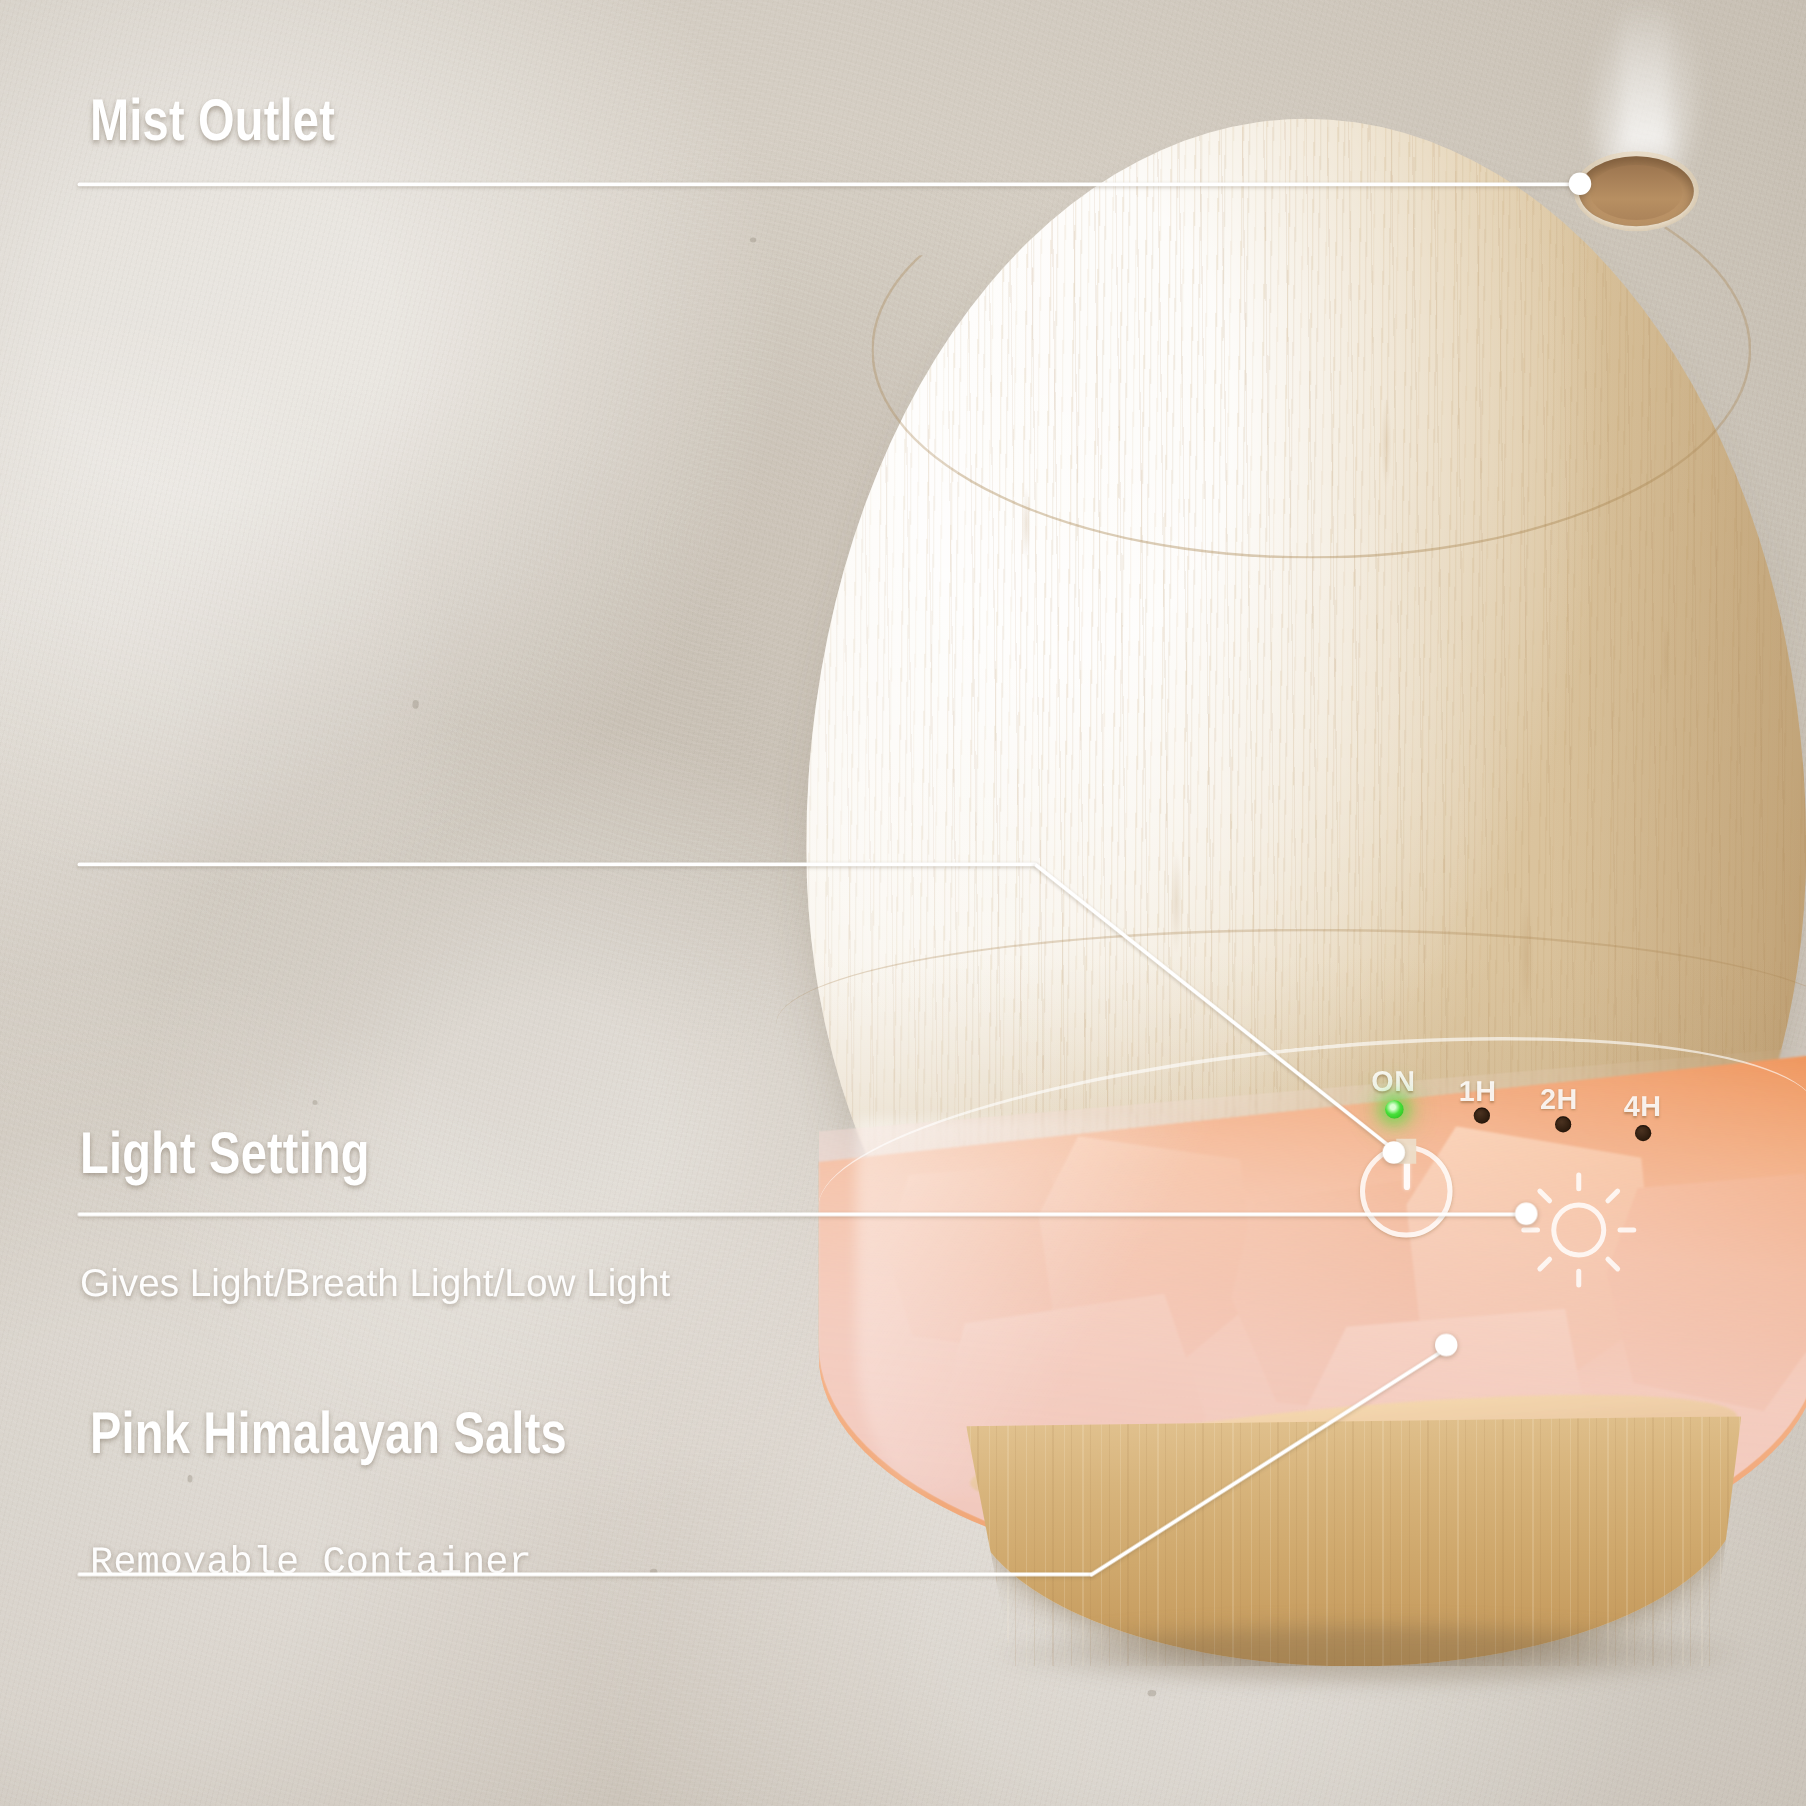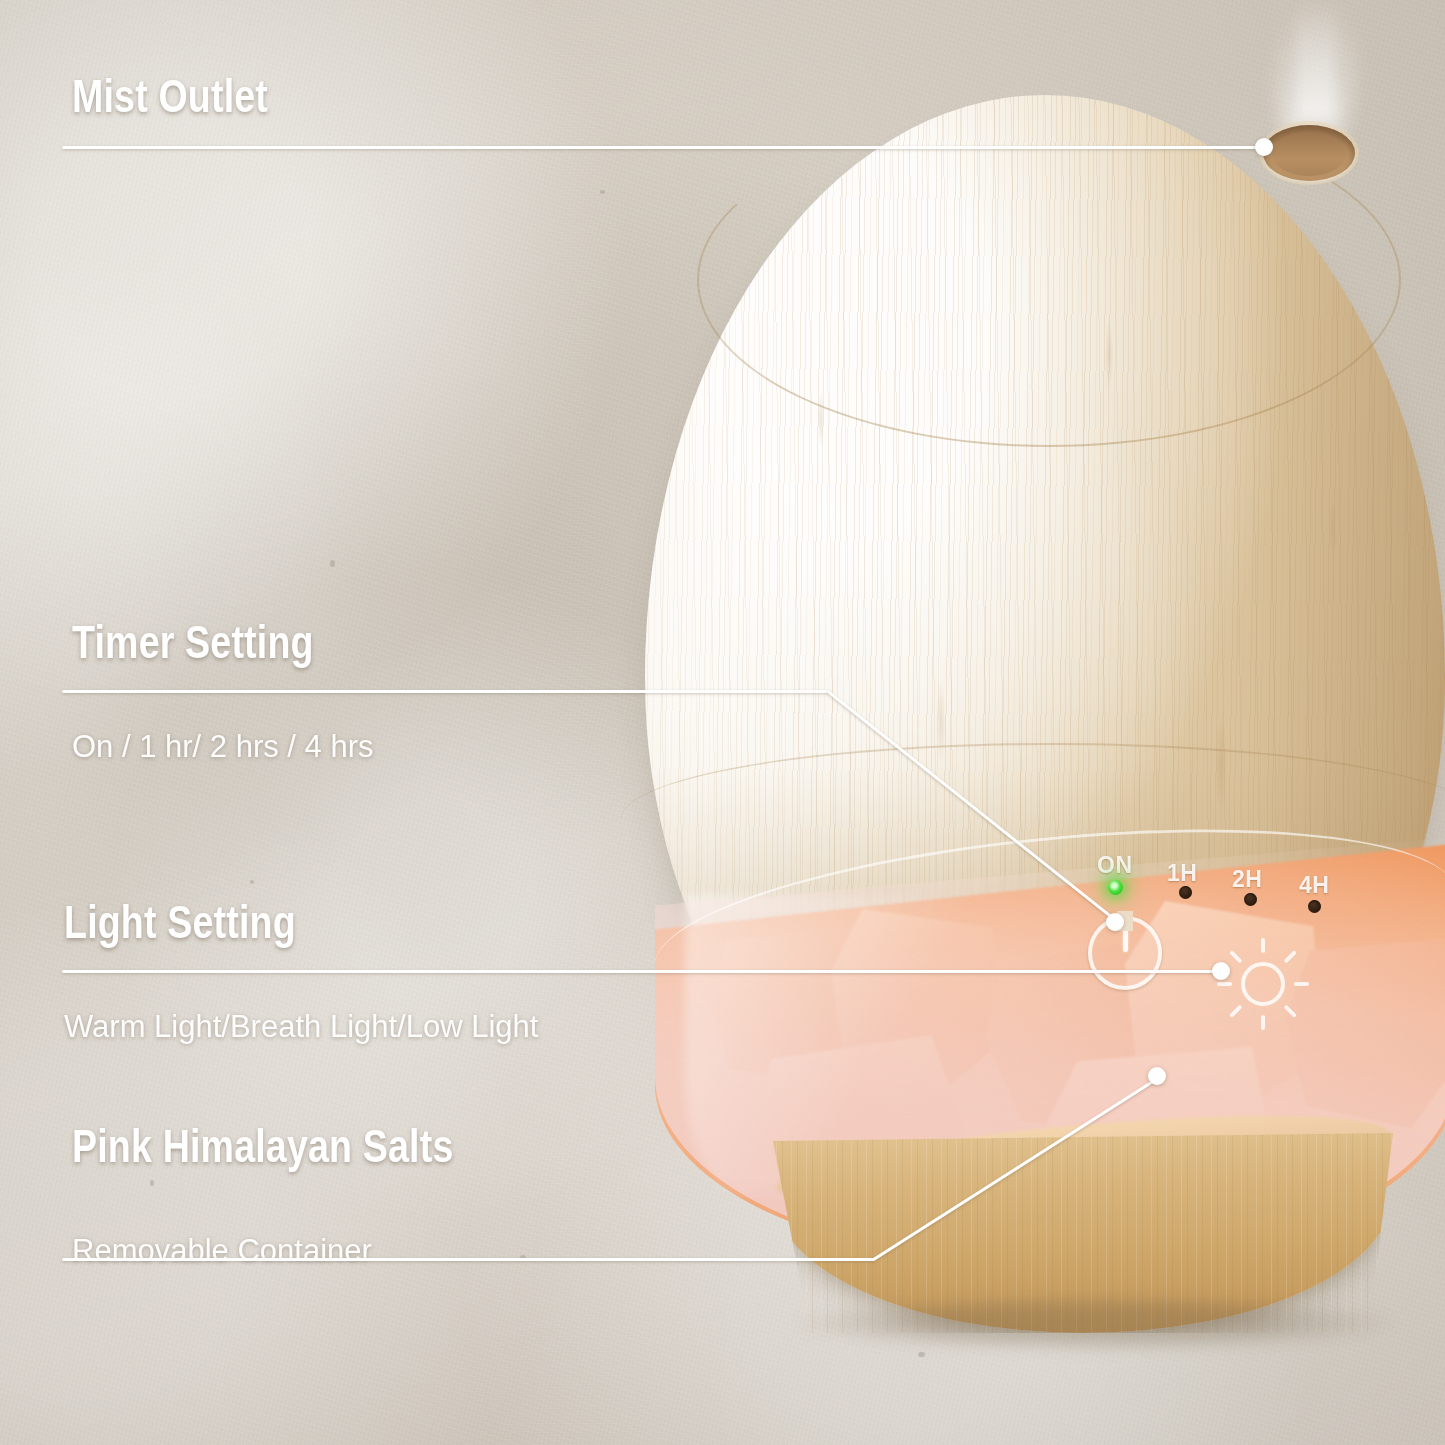--- a/index.html
+++ b/index.html
@@ -293,36 +293,32 @@
       <div class="ray" style="transform:rotate(315deg);"></div>
     </div>
   </div>
 
   <div class="callout" style="left:72px;top:72px;">
     <div class="c-title">Mist Outlet</div>
   </div>
   <div class="rule" style="left:62px;top:146px;width:1206px;"></div>
   <div class="dot" style="left:1255px;top:138px;"></div>
 
-  <div class="callout" style="left:72px;top:618px;">
-    <div class="c-title">Timer Setting</div>
-    <div class="c-sub" style="margin-top:66px;">On / 1 hr/ 2 hrs / 4 hrs</div>
-  </div>
   <div class="rule" style="left:62px;top:690px;width:768px;"></div>
   <div class="seg" style="left:828px;top:690px;width:370px;transform:rotate(38.5deg);"></div>
   <div class="dot" style="left:1106px;top:913px;"></div>
 
   <div class="callout" style="left:64px;top:898px;">
     <div class="c-title">Light Setting</div>
-    <div class="c-sub" style="margin-top:66px;">Warm Light/Breath Light/Low Light</div>
+    <div class="c-sub" style="margin-top:66px;">Gives Light/Breath Light/Low Light</div>
   </div>
   <div class="rule" style="left:62px;top:970px;width:1162px;"></div>
   <div class="dot" style="left:1212px;top:962px;"></div>
 
   <div class="callout" style="left:72px;top:1122px;">
     <div class="c-title">Pink Himalayan Salts</div>
-    <div class="c-sub" style="margin-top:66px;">Removable Container</div>
+    <div class="c-sub" style="margin-top:66px;font-family:Liberation Mono, monospace;">Removable Container</div>
   </div>
   <div class="rule" style="left:62px;top:1258px;width:812px;"></div>
   <div class="seg" style="left:872px;top:1259px;width:335px;transform:rotate(-32.5deg);"></div>
   <div class="dot" style="left:1148px;top:1067px;"></div>
 
 </div>
 
 </body></html>

